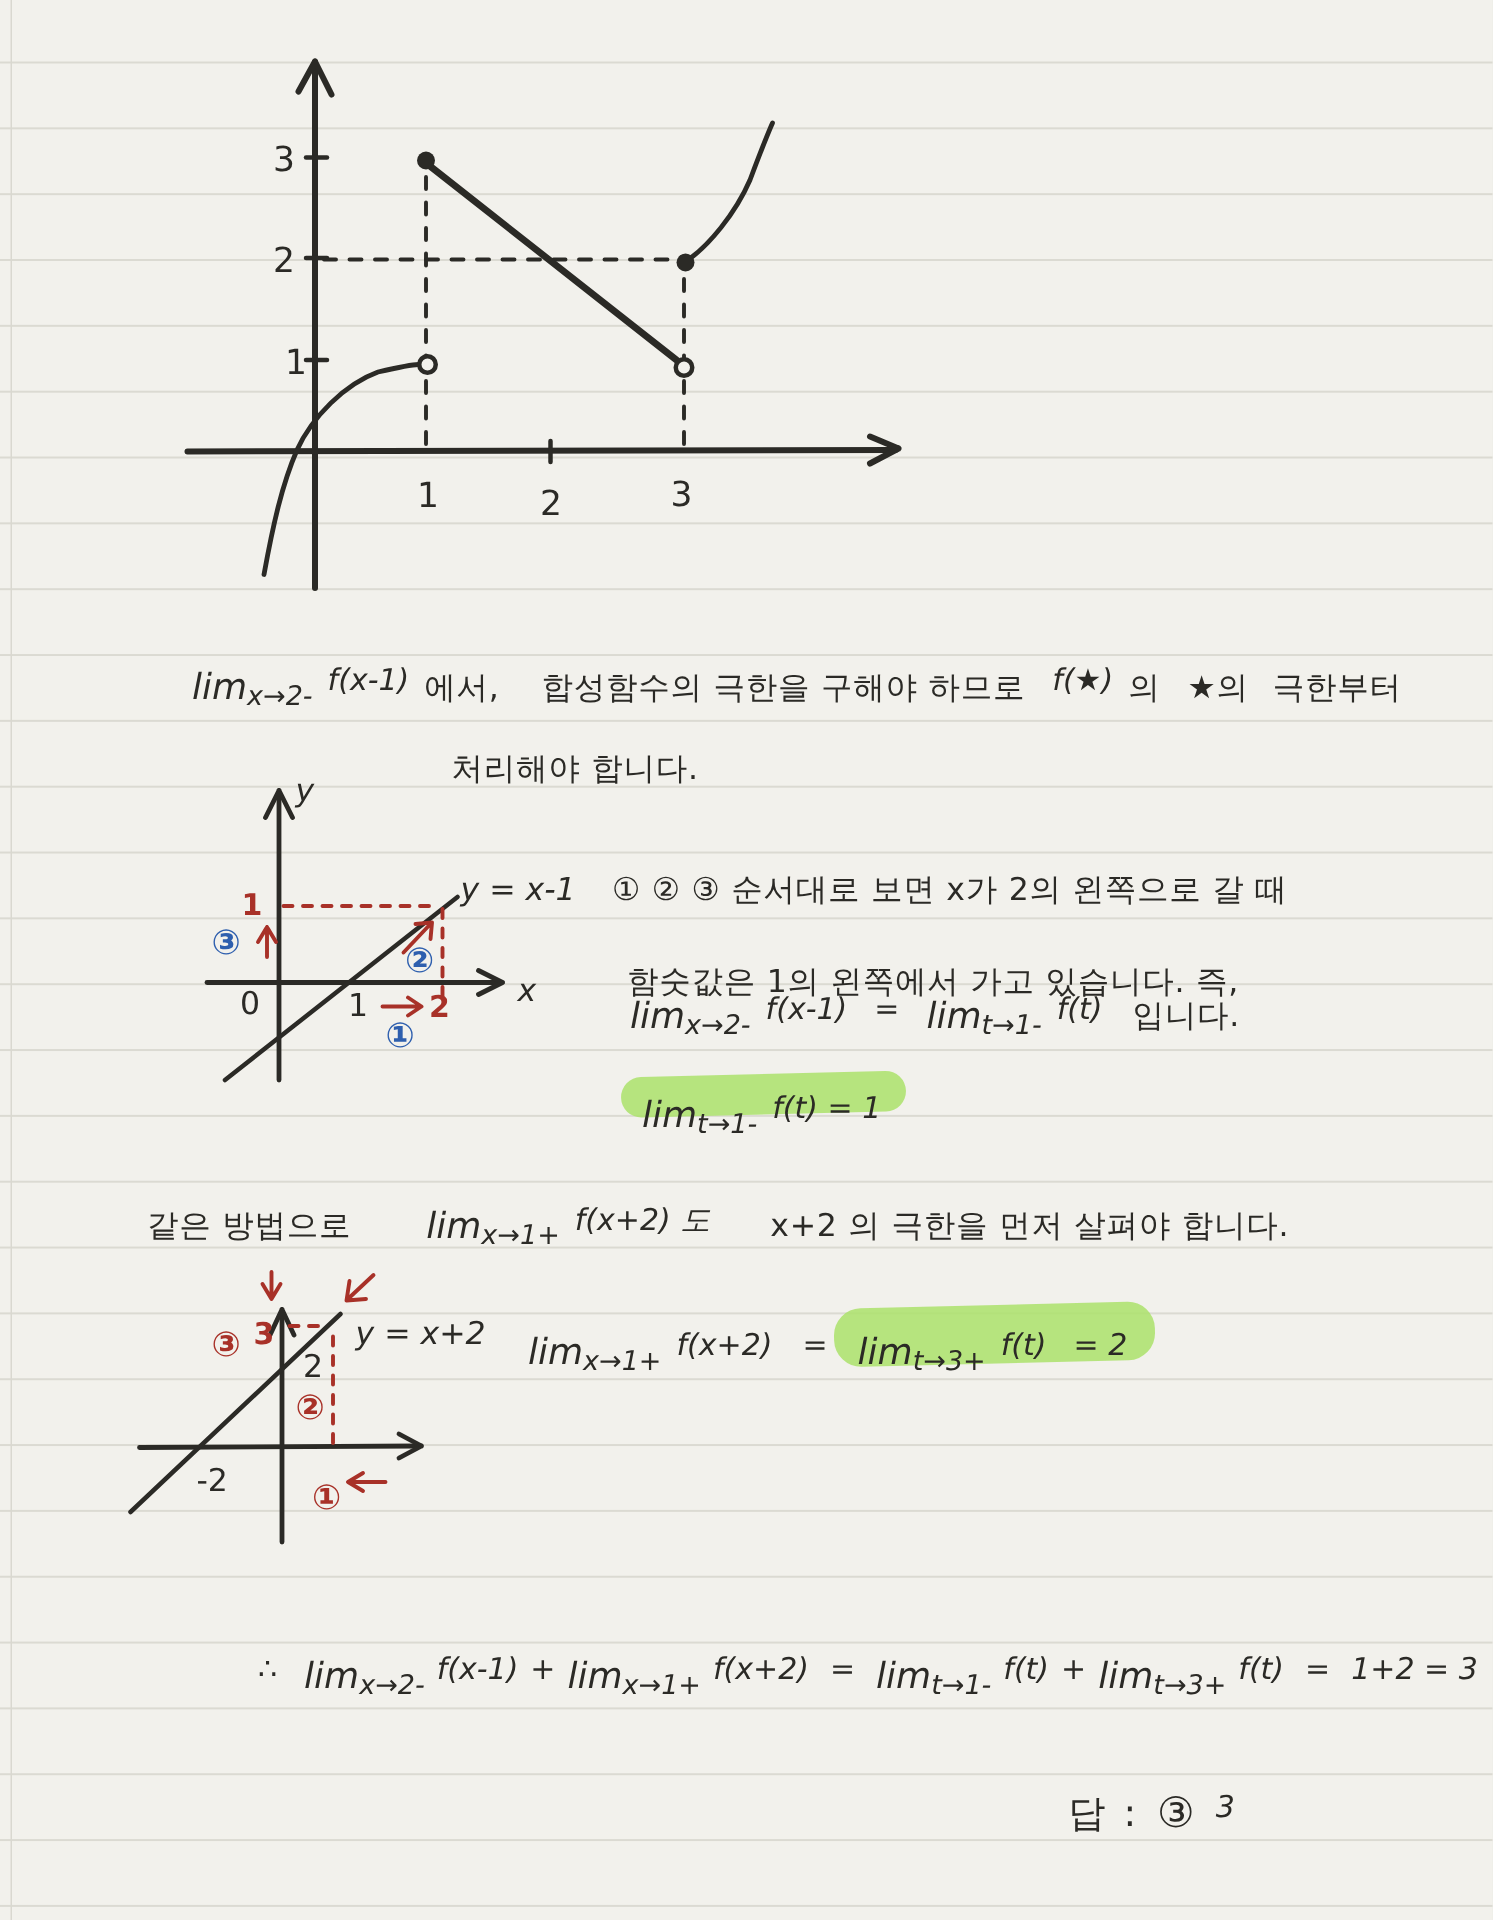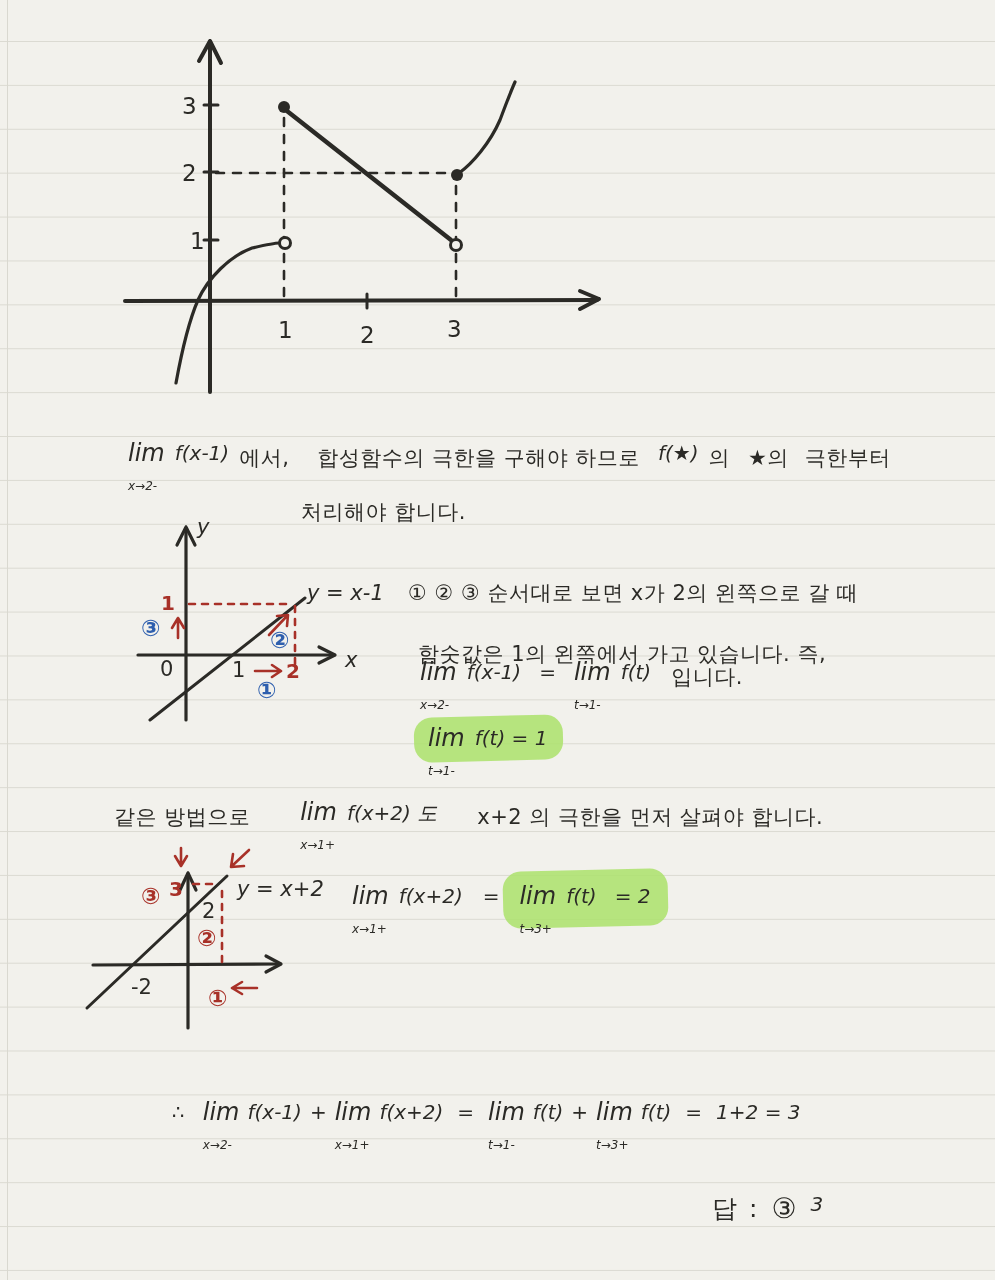--- a/index.html
+++ b/index.html
@@ -22,23 +22,23 @@
     position:absolute;left:7px;top:0;bottom:0;width:1px;
     background:#d9d8d0;
   }
   .abs{position:absolute;}
   .row{
     position:absolute;display:flex;align-items:flex-start;
     white-space:nowrap;gap:10px;
   }
   .k{font-size:21px;letter-spacing:0.5px;padding-top:3px;}
   .m{font-style:italic;font-size:20px;}
-  .lim{display:inline-flex;flex-direction:column;align-items:flex-start;line-height:1;}
+  .lim{display:inline-flex;align-items:center;line-height:1;}
   .lim .lw{font-style:italic;font-size:24px;}
-  .lim .ls{font-style:italic;font-size:12px;margin-top:15px;white-space:nowrap;}
+  .lim .ls{font-style:italic;font-size:18px;margin-top:15px;white-space:nowrap;}
   .hlwrap{position:relative;display:inline-flex;gap:10px;align-items:flex-start;}
   .hlblob{
     position:absolute;z-index:0;background:#abe26b;opacity:.85;
     border-radius:18px;transform:rotate(-1.4deg);
   }
   .hlwrap > .fg{position:relative;z-index:1;}
   svg text{font-family:"DejaVu Sans","Liberation Sans",sans-serif;fill:#2b2a26;}
   svg .it{font-style:italic;}
   svg .redtxt{fill:#a83128;font-weight:bold;}
   svg .bluetxt{fill:#2e5fae;font-weight:bold;}
@@ -164,21 +164,21 @@
   <div class="row hlwrap" style="left:428px;top:726px">
     <div class="hlblob" style="left:-14px;top:-10px;right:-16px;bottom:16px"></div>
     <span class="lim fg">
       <span class="lw">lim</span>
       <span class="ls">t→1-</span>
     </span>
     <span class="m fg">f(t)  =  1</span>
   </div>
 
   
-  <div class="row" style="left:114px;top:800px">
+  <div class="row" style="left:98px;top:800px">
     <span class="k">같은 방법으로</span>
     <span class="lim" style="margin-left:40px">
       <span class="lw">lim</span>
       <span class="ls">x→1+</span>
     </span>
     <span class="m">f(x+2)  도</span>
     <span class="k" style="margin-left:30px">x+2 의 극한을 먼저 살펴야 합니다.</span>
   </div>
 
   

